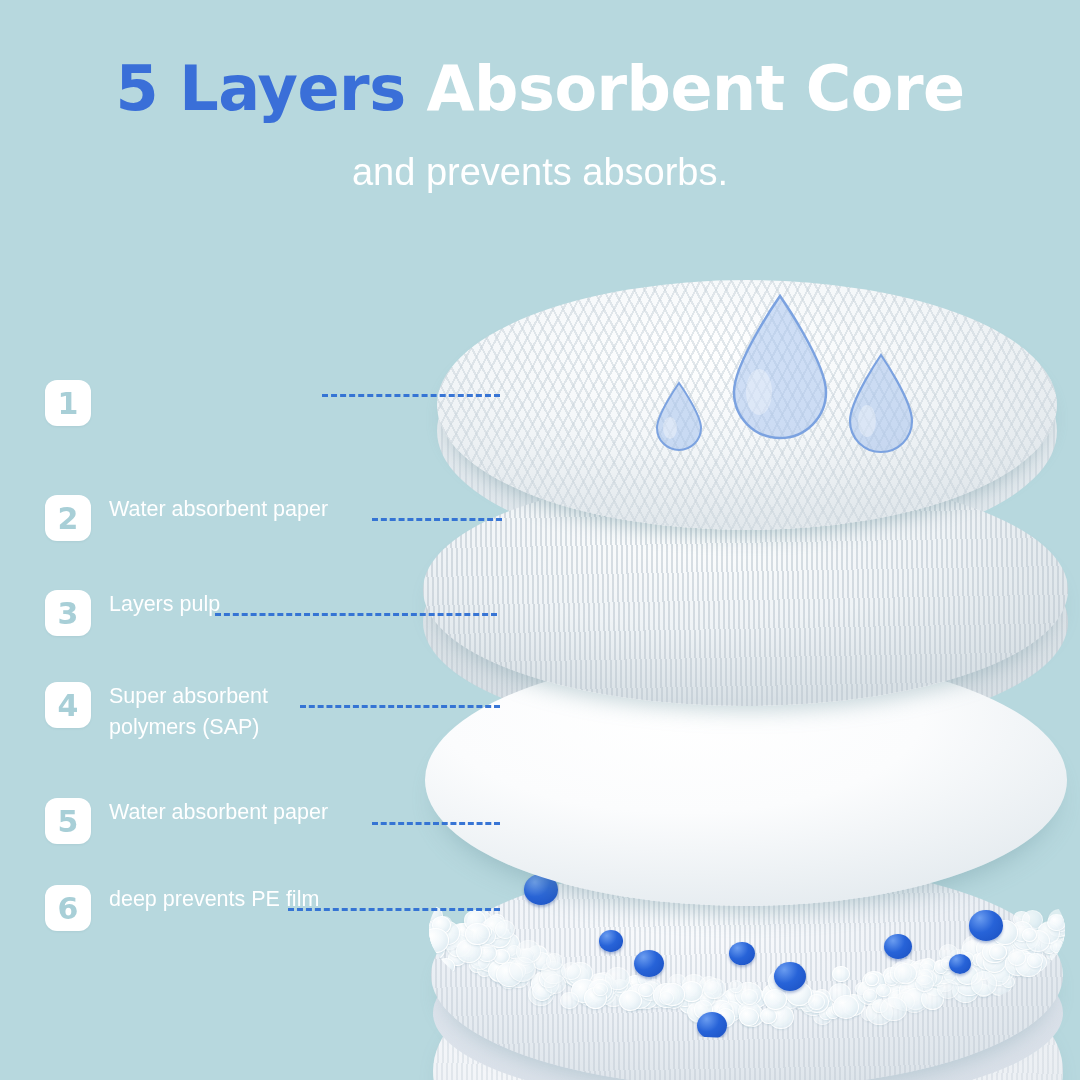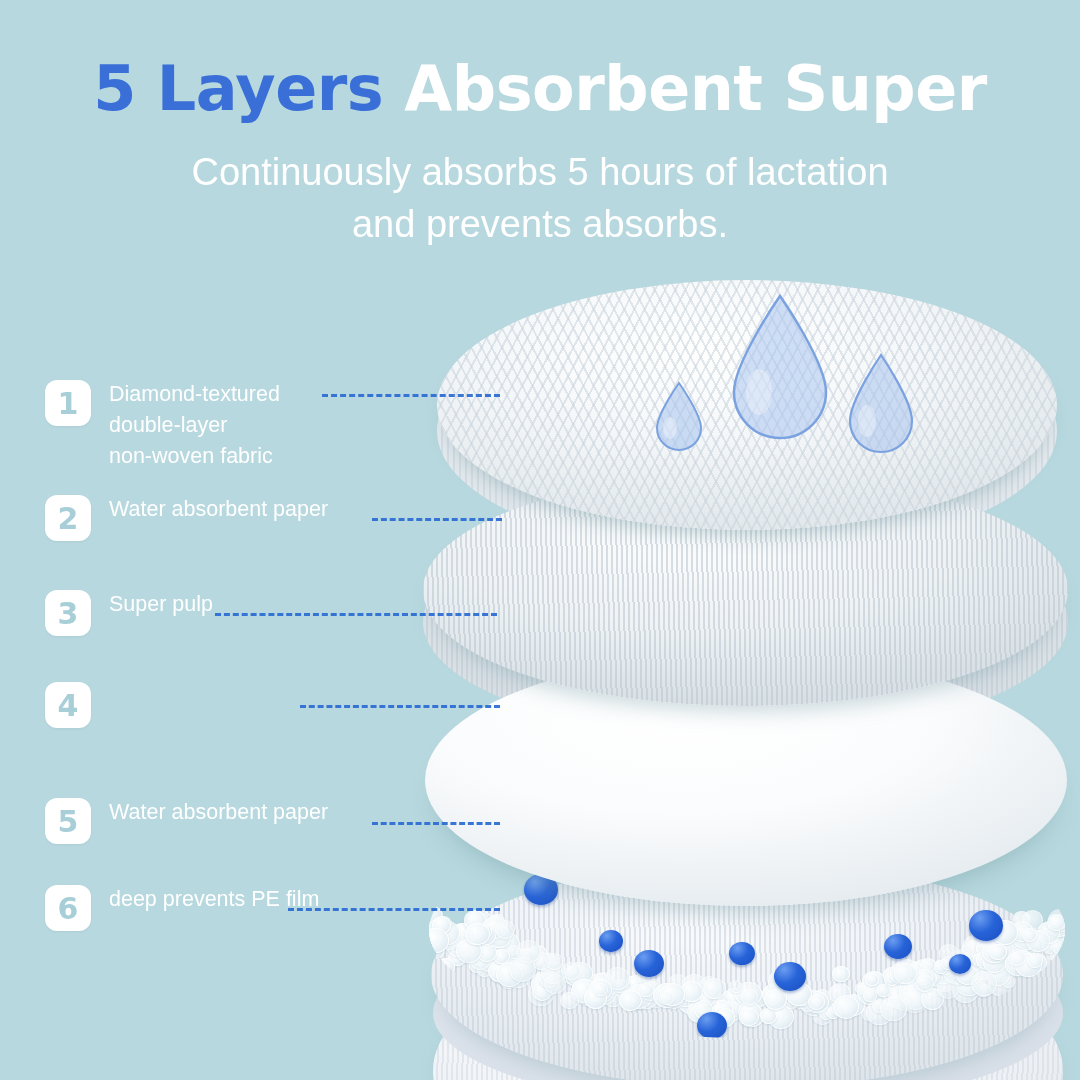--- a/index.html
+++ b/index.html
@@ -141,25 +141,24 @@
 
   
   .drop{position:absolute;}
 </style>
 </head>
 <body>
 
 <div id="stage">
 
   <div class="title">
-    <span class="hl">5 Layers</span><span> Absorbent Super</span>
+    <span class="hl">5 Layers</span><span> Absorbent Core</span>
   </div>
 
   <div class="subtitle">
-    <span>Continuously absorbs 5 hours of lactation</span>
     <span>and prevents absorbs.</span>
   </div>
 
   <div class="stack">
 
     <div class="layer l6"></div>
     <div class="layer l6-top"></div>
 
     <div class="layer l5"></div>
 
@@ -525,43 +524,42 @@
   <div class="leader" style="left:372px;top:518px;width:130px;"></div>
   <div class="leader" style="left:215px;top:613px;width:282px;"></div>
   <div class="leader" style="left:300px;top:705px;width:200px;"></div>
   <div class="leader" style="left:372px;top:822px;width:128px;"></div>
   <div class="leader" style="left:288px;top:908px;width:212px;"></div>
 
   <div class="legend">
 
     <div class="legend-item" style="top:380px;">
       <div class="badge">1</div>
-      <div class="ltext">
-        <span>Diamond-textured</span>
-        <span>double-layer</span>
-        <span>non-woven fabric</span>
-      </div>
     </div>
 
     <div class="legend-item" style="top:495px;">
       <div class="badge">2</div>
       <div class="ltext">
         <span>Water absorbent paper</span>
       </div>
     </div>
 
     <div class="legend-item" style="top:590px;">
       <div class="badge">3</div>
       <div class="ltext">
-        <span>Super pulp</span>
+        <span>Layers pulp</span>
       </div>
     </div>
 
     <div class="legend-item" style="top:682px;">
       <div class="badge">4</div>
+      <div class="ltext">
+        <span>Super absorbent</span>
+        <span>polymers (SAP)</span>
+      </div>
     </div>
 
     <div class="legend-item" style="top:798px;">
       <div class="badge">5</div>
       <div class="ltext">
         <span>Water absorbent paper</span>
       </div>
     </div>
 
     <div class="legend-item" style="top:885px;">

